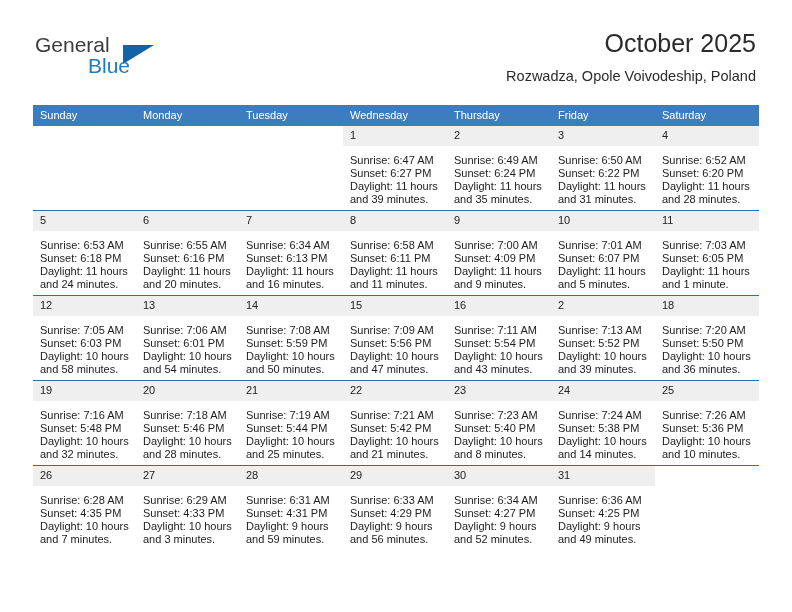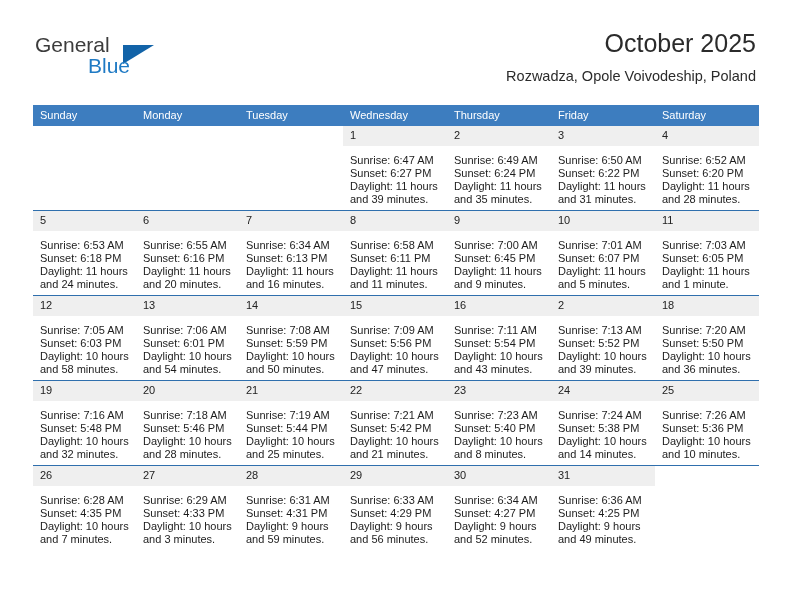--- a/index.html
+++ b/index.html
@@ -265,21 +265,21 @@
               <div>Sunrise: 6:58 AM</div>
               <div>Sunset: 6:11 PM</div>
               <div>Daylight: 11 hours</div>
               <div>and 11 minutes.</div>
             </div>
           </td>
           <td>
             <div class="daynum">9</div>
             <div class="details">
               <div>Sunrise: 7:00 AM</div>
-              <div>Sunset: 6:45 PM</div>
+              <div>Sunset: 4:09 PM</div>
               <div>Daylight: 11 hours</div>
               <div>and 9 minutes.</div>
             </div>
           </td>
           <td>
             <div class="daynum">10</div>
             <div class="details">
               <div>Sunrise: 7:01 AM</div>
               <div>Sunset: 6:07 PM</div>
               <div>Daylight: 11 hours</div>

